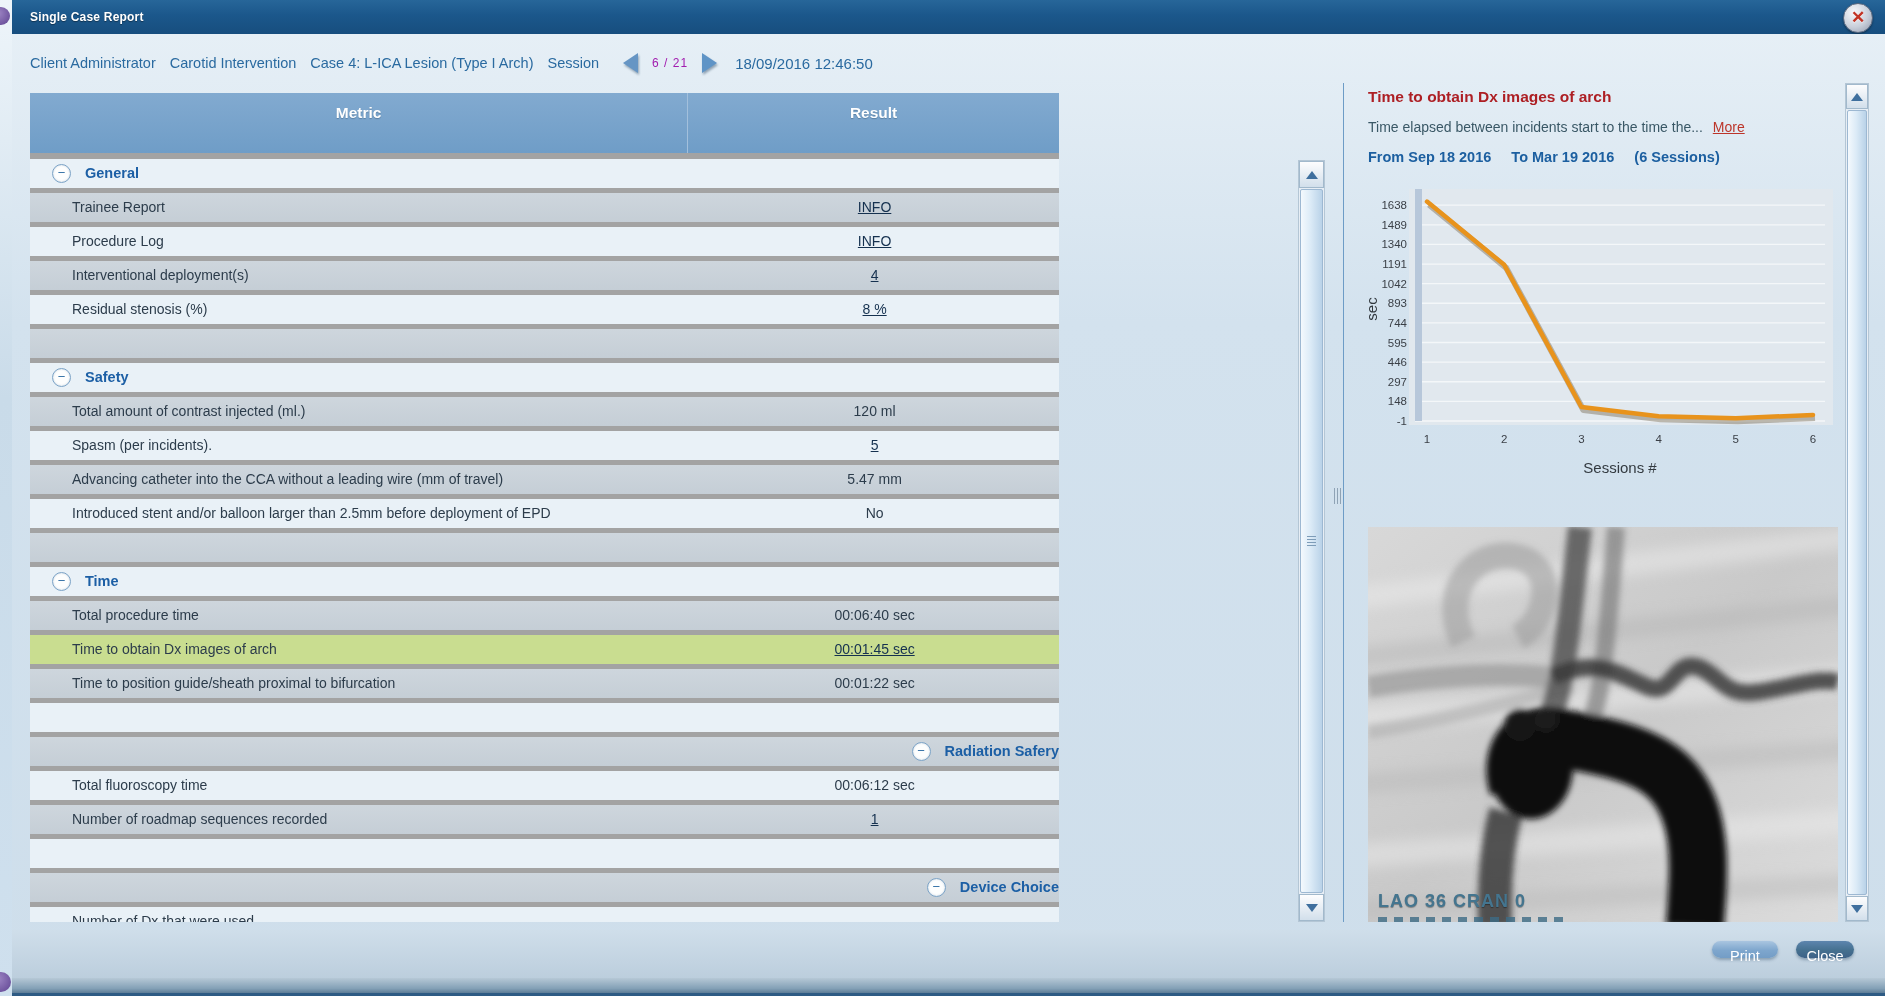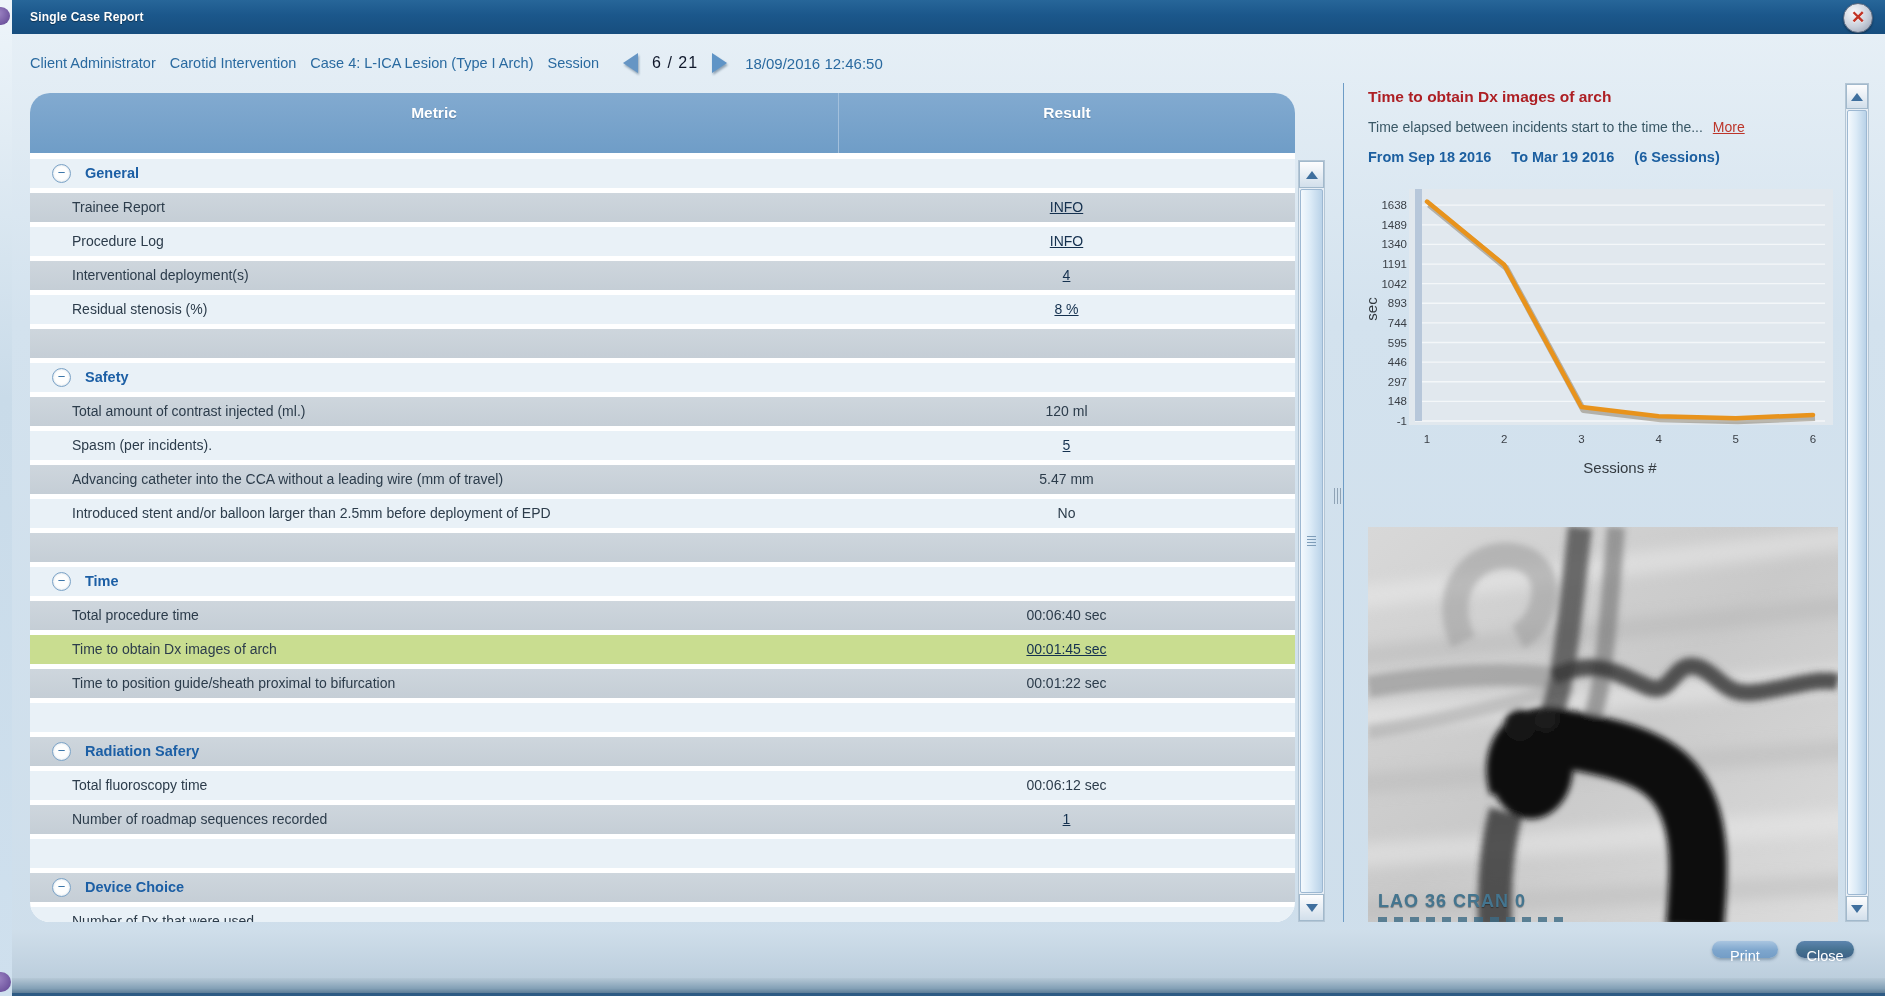--- a/index.html
+++ b/index.html
@@ -29,34 +29,34 @@
     background:linear-gradient(180deg,#e6eff6,#d3e2ee 30%,#cedeeb);}
 
   
   .crumbs{position:absolute;left:30px;top:50px;height:26px;display:flex;align-items:center;
     font-size:14.5px;color:#2a6aa0;}
   .crumbs .item{margin-right:14px;white-space:nowrap;}
   .nav-arrow{width:0;height:0;border-style:solid;display:inline-block;cursor:pointer;
     filter:drop-shadow(1px 2px 1px rgba(40,70,100,.45));}
   .nav-left{border-width:10px 15px 10px 0;border-color:transparent #6695c4 transparent transparent;margin:0 14px 0 10px;}
   .nav-right{border-width:10px 0 10px 15px;border-color:transparent transparent transparent #5f94c6;margin:0 18px 0 14px;}
-  .page-count{color:#0f172a;font-size:16px;letter-spacing:1px;}
+  .page-count{color:#a21caf;font-size:12px;letter-spacing:1px;}
   .timestamp{color:#2a6aa0;font-size:15px;}
 
   
-  .table-card{position:absolute;left:30px;top:93px;width:1265px;height:829px;background:#ffffff;overflow:hidden;border-radius:20px;}
+  .table-card{position:absolute;left:30px;top:93px;width:1029px;height:829px;background:#a3a3a3;overflow:hidden;}
   .thead{height:60px;display:flex;background:linear-gradient(180deg,#82aad0,#6f9dc7);}
   .thead .th{color:#fff;font-weight:bold;font-size:15.5px;padding-top:11px;text-align:center;
     text-shadow:0 1px 1px rgba(30,60,90,.35);}
   .th.metric{width:808px;border-right:1px solid #a3c0dc;}
   .th.result{width:456px;}
   .tbody{padding-top:6px;}
   .trow{height:29px;line-height:29px;margin-bottom:5px;display:flex;font-size:14px;color:#2c3c4b;}
   .trow.light{background:#e9f1f7;}
-  .trow.gray{background:linear-gradient(180deg,#ced6dd,#c5ced6);}
+  .trow.gray{background:linear-gradient(180deg,#ced6dd,#c5ced6);justify-content:flex-end;}
   .trow.hl{background:#c9dd90 !important;}
   .trow .metric-cell{width:808px;padding-left:42px;box-sizing:border-box;white-space:nowrap;overflow:hidden;}
   .trow .result-cell{width:457px;text-align:center;}
   .result-link{color:#15314f;text-decoration:underline;cursor:pointer;}
   .sec-row{display:flex;align-items:center;}
   .collapse-icon{width:17px;height:17px;border-radius:50%;border:1px solid #7aa2c6;background:#fdfefe;
     color:#2e6da4;font-size:13px;line-height:16px;text-align:center;margin-left:22px;cursor:pointer;
     box-shadow:inset 0 0 2px rgba(60,100,140,.3);}
   .sec-title{margin-left:14px;font-weight:bold;font-size:14.5px;color:#1c5fa5;}
 

